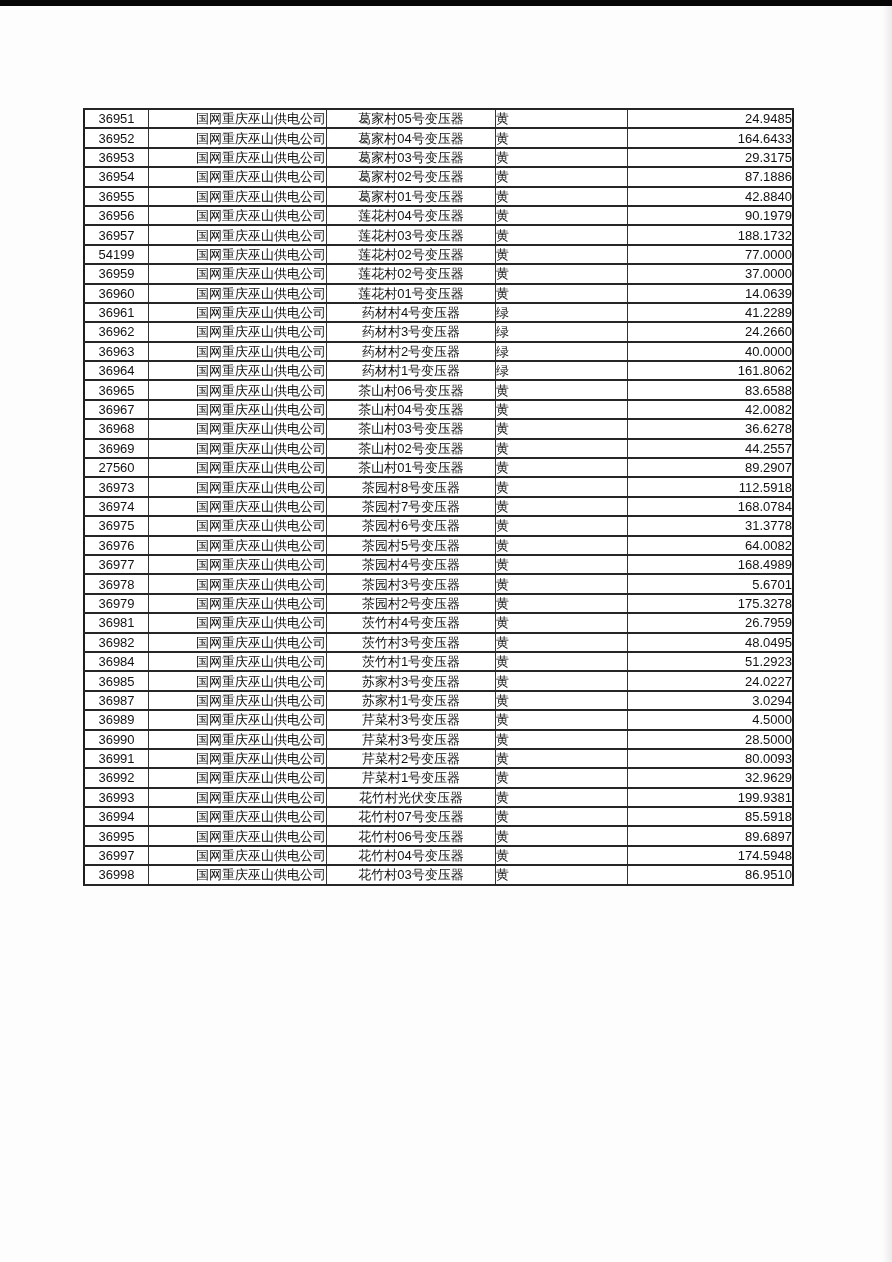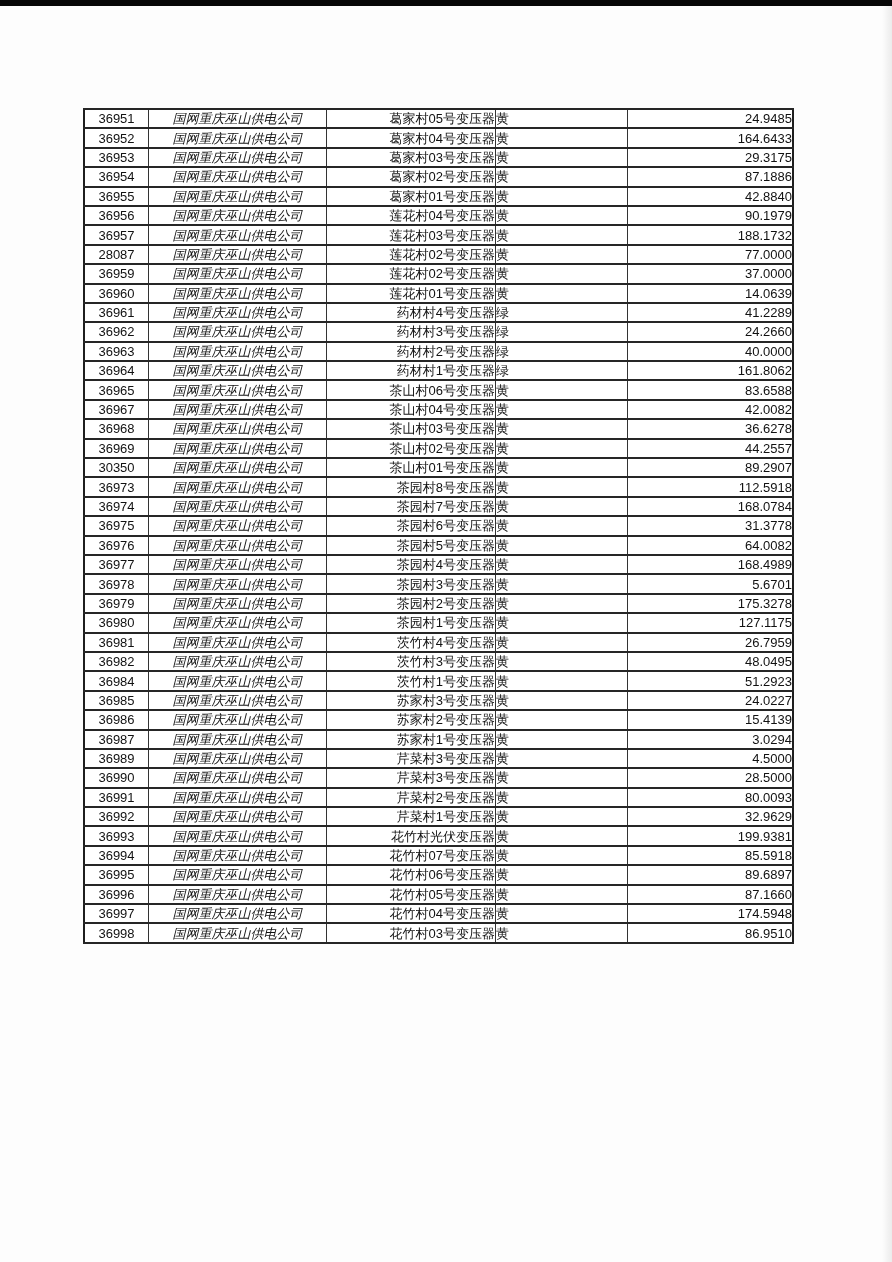--- a/index.html
+++ b/index.html
@@ -51,22 +51,22 @@
     padding: 0;
     font-size: 13px;
     color: #111111;
     line-height: 17px;
     white-space: nowrap;
     overflow: hidden;
     vertical-align: middle;
     background: #ffffff;
   }
   td.c-id     { width: 63px;  text-align: center; }
-  td.c-company{ width: 177px; text-align: center; padding-left: 4px; font-style: italic; }
-  td.c-name   { width: 168px; text-align: right; padding-left: 4px; border-radius: 9px; }
+  td.c-company{ width: 177px; text-align: right; padding-left: 4px; }
+  td.c-name   { width: 168px; text-align: center; padding-left: 4px; border-radius: 9px; }
   td.c-status { width: 131px; text-align: left; padding-left: 4px; }
   td.c-value  { width: 164px; text-align: right; }
 </style>
 </head>
 <body>
 
 <div class="page">
   <div class="top-bar" style="background: rgb(7, 7, 7);"></div>
   <table class="data-table">
     <tbody>
@@ -113,21 +113,21 @@
           <td class="c-value">90.1979</td>
         </tr>
         <tr>
           <td class="c-id">36957</td>
           <td class="c-company">国网重庆巫山供电公司</td>
           <td class="c-name">莲花村03号变压器</td>
           <td class="c-status">黄</td>
           <td class="c-value">188.1732</td>
         </tr>
         <tr>
-          <td class="c-id">28087</td>
+          <td class="c-id">54199</td>
           <td class="c-company">国网重庆巫山供电公司</td>
           <td class="c-name">莲花村02号变压器</td>
           <td class="c-status">黄</td>
           <td class="c-value">77.0000</td>
         </tr>
         <tr>
           <td class="c-id">36959</td>
           <td class="c-company">国网重庆巫山供电公司</td>
           <td class="c-name">莲花村02号变压器</td>
           <td class="c-status">黄</td>
@@ -190,21 +190,21 @@
           <td class="c-value">36.6278</td>
         </tr>
         <tr>
           <td class="c-id">36969</td>
           <td class="c-company">国网重庆巫山供电公司</td>
           <td class="c-name">茶山村02号变压器</td>
           <td class="c-status">黄</td>
           <td class="c-value">44.2557</td>
         </tr>
         <tr>
-          <td class="c-id">30350</td>
+          <td class="c-id">27560</td>
           <td class="c-company">国网重庆巫山供电公司</td>
           <td class="c-name">茶山村01号变压器</td>
           <td class="c-status">黄</td>
           <td class="c-value">89.2907</td>
         </tr>
         <tr>
           <td class="c-id">36973</td>
           <td class="c-company">国网重庆巫山供电公司</td>
           <td class="c-name">茶园村8号变压器</td>
           <td class="c-status">黄</td>
@@ -246,27 +246,20 @@
           <td class="c-value">5.6701</td>
         </tr>
         <tr>
           <td class="c-id">36979</td>
           <td class="c-company">国网重庆巫山供电公司</td>
           <td class="c-name">茶园村2号变压器</td>
           <td class="c-status">黄</td>
           <td class="c-value">175.3278</td>
         </tr>
         <tr>
-          <td class="c-id">36980</td>
-          <td class="c-company">国网重庆巫山供电公司</td>
-          <td class="c-name">茶园村1号变压器</td>
-          <td class="c-status">黄</td>
-          <td class="c-value">127.1175</td>
-        </tr>
-        <tr>
           <td class="c-id">36981</td>
           <td class="c-company">国网重庆巫山供电公司</td>
           <td class="c-name">茨竹村4号变压器</td>
           <td class="c-status">黄</td>
           <td class="c-value">26.7959</td>
         </tr>
         <tr>
           <td class="c-id">36982</td>
           <td class="c-company">国网重庆巫山供电公司</td>
           <td class="c-name">茨竹村3号变压器</td>
@@ -281,27 +274,20 @@
           <td class="c-value">51.2923</td>
         </tr>
         <tr>
           <td class="c-id">36985</td>
           <td class="c-company">国网重庆巫山供电公司</td>
           <td class="c-name">苏家村3号变压器</td>
           <td class="c-status">黄</td>
           <td class="c-value">24.0227</td>
         </tr>
         <tr>
-          <td class="c-id">36986</td>
-          <td class="c-company">国网重庆巫山供电公司</td>
-          <td class="c-name">苏家村2号变压器</td>
-          <td class="c-status">黄</td>
-          <td class="c-value">15.4139</td>
-        </tr>
-        <tr>
           <td class="c-id">36987</td>
           <td class="c-company">国网重庆巫山供电公司</td>
           <td class="c-name">苏家村1号变压器</td>
           <td class="c-status">黄</td>
           <td class="c-value">3.0294</td>
         </tr>
         <tr>
           <td class="c-id">36989</td>
           <td class="c-company">国网重庆巫山供电公司</td>
           <td class="c-name">芹菜村3号变压器</td>
@@ -342,27 +328,20 @@
           <td class="c-name">花竹村07号变压器</td>
           <td class="c-status">黄</td>
           <td class="c-value">85.5918</td>
         </tr>
         <tr>
           <td class="c-id">36995</td>
           <td class="c-company">国网重庆巫山供电公司</td>
           <td class="c-name">花竹村06号变压器</td>
           <td class="c-status">黄</td>
           <td class="c-value">89.6897</td>
-        </tr>
-        <tr>
-          <td class="c-id">36996</td>
-          <td class="c-company">国网重庆巫山供电公司</td>
-          <td class="c-name">花竹村05号变压器</td>
-          <td class="c-status">黄</td>
-          <td class="c-value">87.1660</td>
         </tr>
         <tr>
           <td class="c-id">36997</td>
           <td class="c-company">国网重庆巫山供电公司</td>
           <td class="c-name">花竹村04号变压器</td>
           <td class="c-status">黄</td>
           <td class="c-value">174.5948</td>
         </tr>
         <tr>
           <td class="c-id">36998</td>

